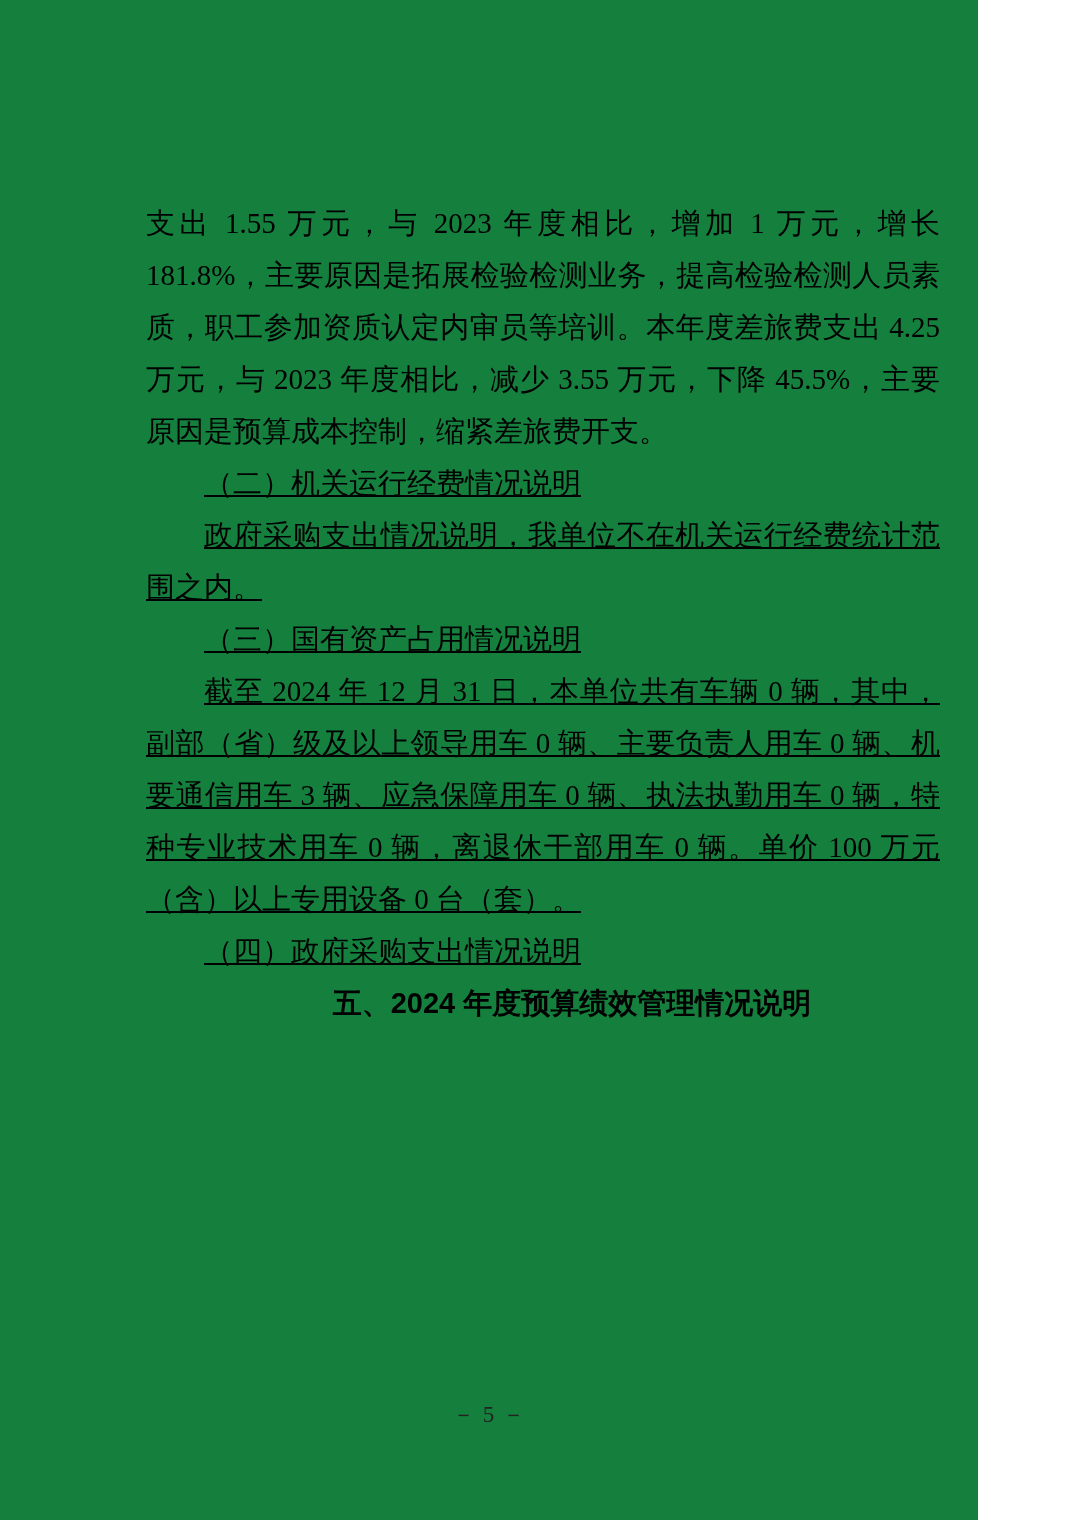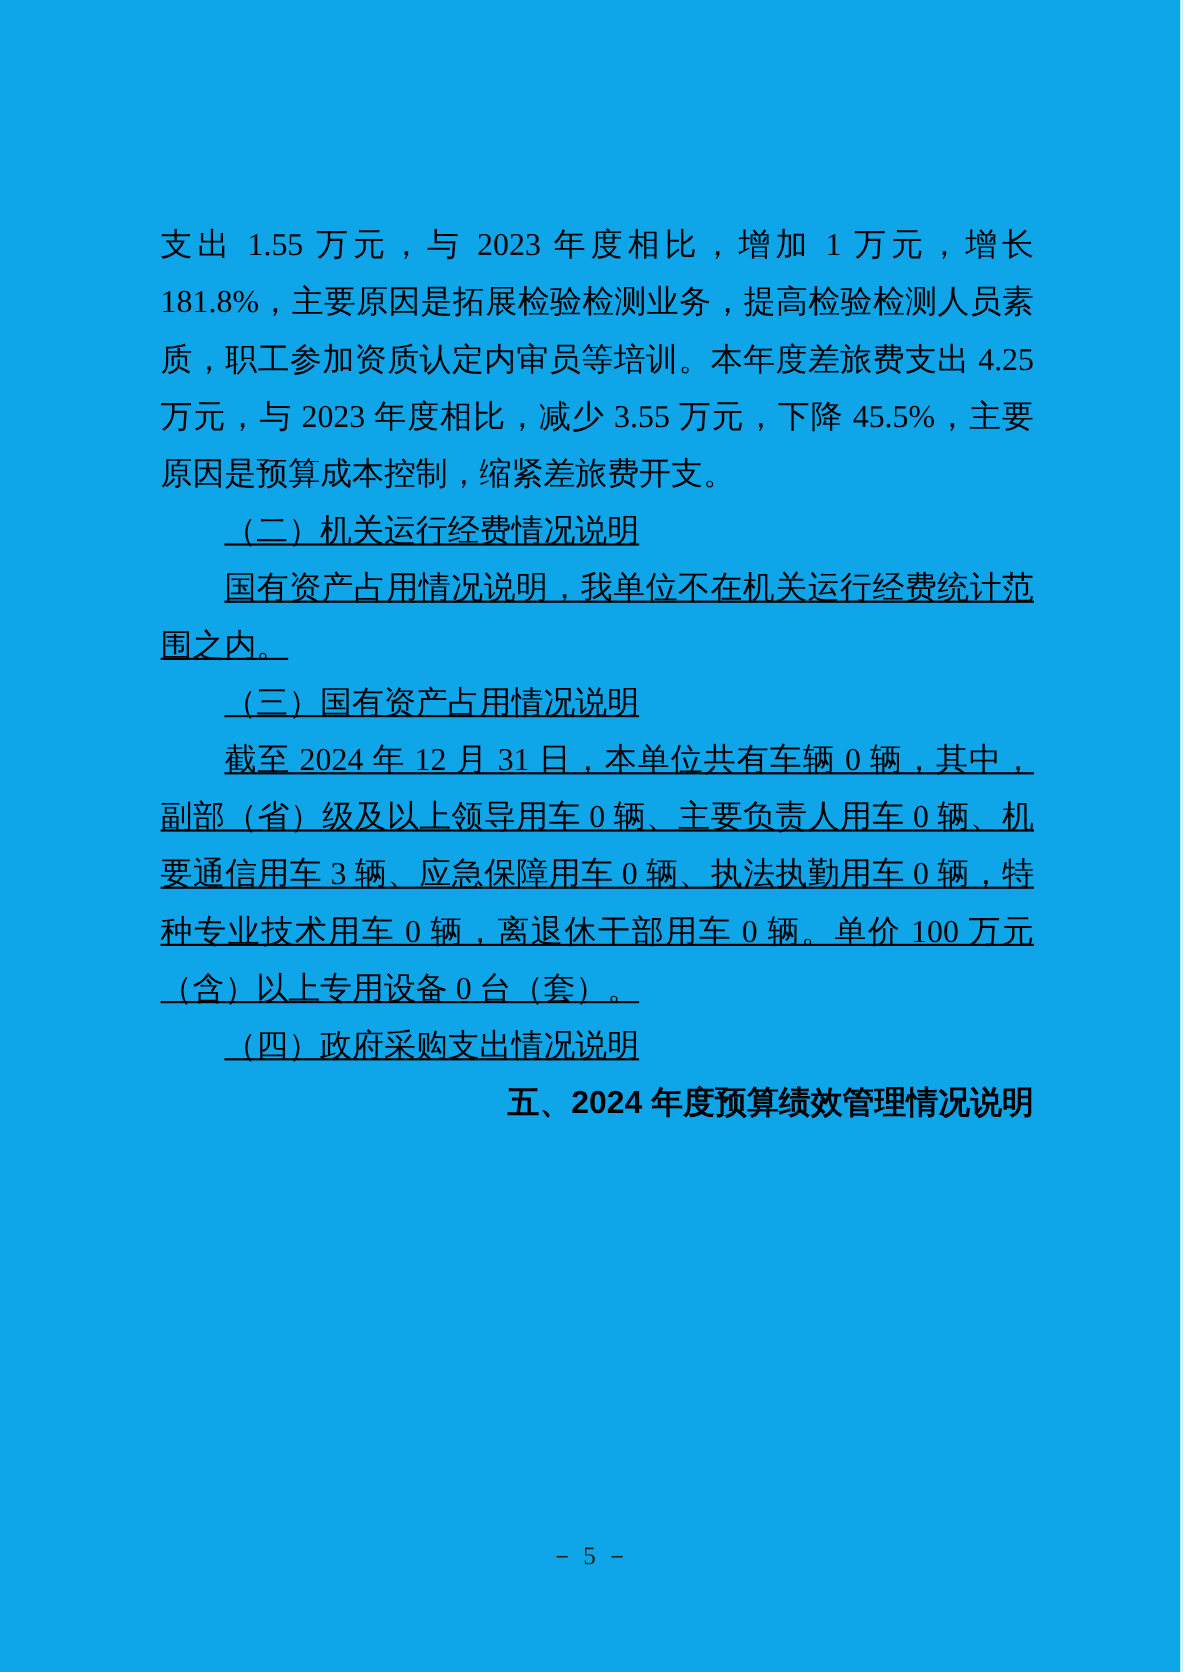--- a/index.html
+++ b/index.html
@@ -2,23 +2,23 @@
 <html><head>
 <meta charset="utf-8">
 <style>
   html, body {
     margin: 0;
     padding: 0;
     background: #ffffff;
   }
   .page {
     position: relative;
-    width: 1073px;
+    width: 978px;
     height: 1520px;
-    background: #0ea5e9;
+    background: #15803d;
     overflow: hidden;
   }
   .content {
     position: absolute;
     left: 146px;
     top: 197px;
     width: 794px;
     color: #000000;
     font-family: "Liberation Serif", "DejaVu Serif", serif;
     font-size: 29px;
@@ -30,21 +30,21 @@
     padding: 0;
   }
   .content p.indent {
     text-indent: 2em;
     text-decoration: underline;
   }
   .content p.heading-bold {
     font-family: "Liberation Sans", "DejaVu Sans", sans-serif;
     font-weight: 700;
     text-indent: 2em;
-    text-align: right;
+    text-align: center;
   }
   .page-number {
     position: absolute;
     top: 1402px;
     left: 0;
     width: 100%;
     text-align: center;
     color: #222222;
     font-family: "Liberation Serif", "DejaVu Serif", serif;
     font-size: 23px;
@@ -52,20 +52,20 @@
     letter-spacing: 1px;
   }
 </style>
 </head>
 <body>
 
 <div class="page">
   <div class="content">
     <p>支出 1.55 万元，与 2023 年度相比，增加 1 万元，增长 181.8%，主要原因是拓展检验检测业务，提高检验检测人员素质，职工参加资质认定内审员等培训。本年度差旅费支出 4.25 万元，与 2023 年度相比，减少 3.55 万元，下降 45.5%，主要原因是预算成本控制，缩紧差旅费开支。</p>
     <p class="indent">（二）机关运行经费情况说明</p>
-    <p class="indent">国有资产占用情况说明，我单位不在机关运行经费统计范围之内。</p>
+    <p class="indent">政府采购支出情况说明，我单位不在机关运行经费统计范围之内。</p>
     <p class="indent">（三）国有资产占用情况说明</p>
     <p class="indent">截至 2024 年 12 月 31 日，本单位共有车辆 0 辆，其中，副部（省）级及以上领导用车 0 辆、主要负责人用车 0 辆、机要通信用车 3 辆、应急保障用车 0 辆、执法执勤用车 0 辆，特种专业技术用车 0 辆，离退休干部用车 0 辆。单价 100 万元（含）以上专用设备 0 台（套）。</p>
     <p class="indent">（四）政府采购支出情况说明</p>
     <p class="heading-bold">五、2024 年度预算绩效管理情况说明</p>
   </div>
   <div class="page-number">－ 5 －</div>
 </div>
 
 </body></html>

